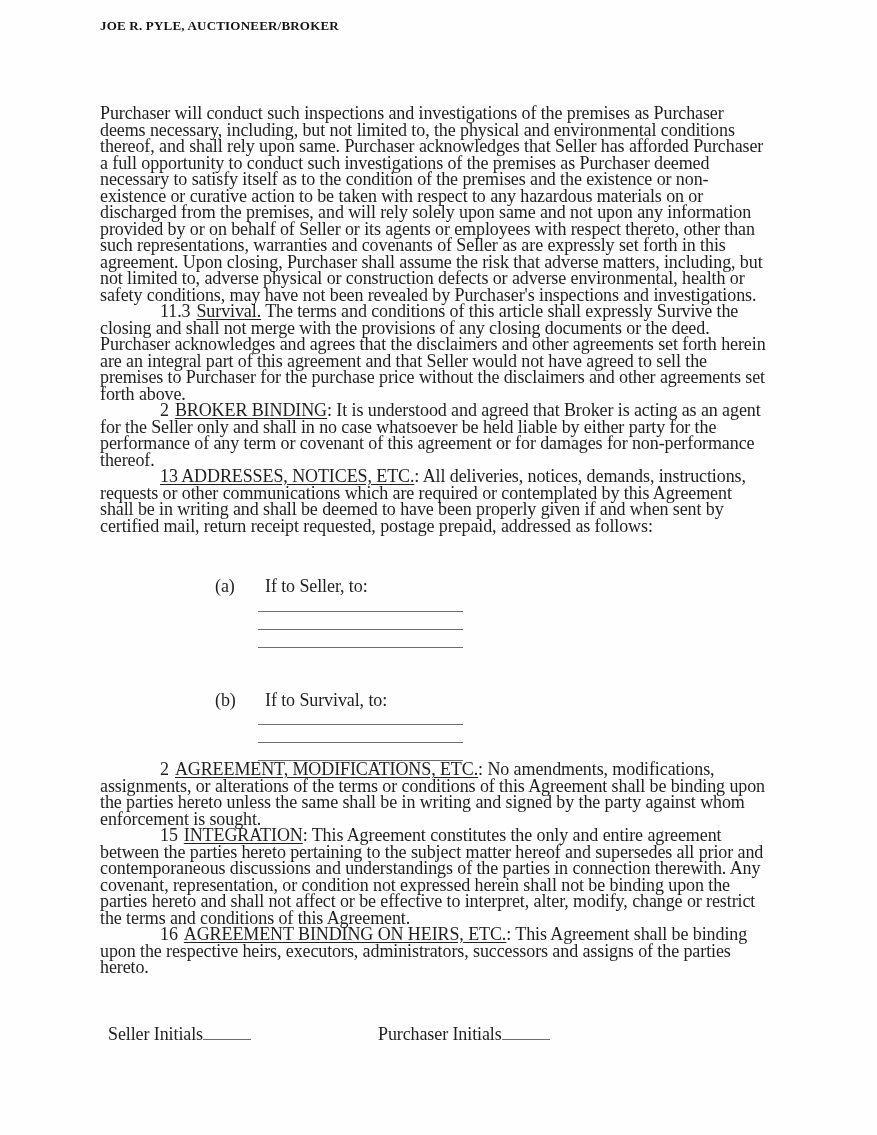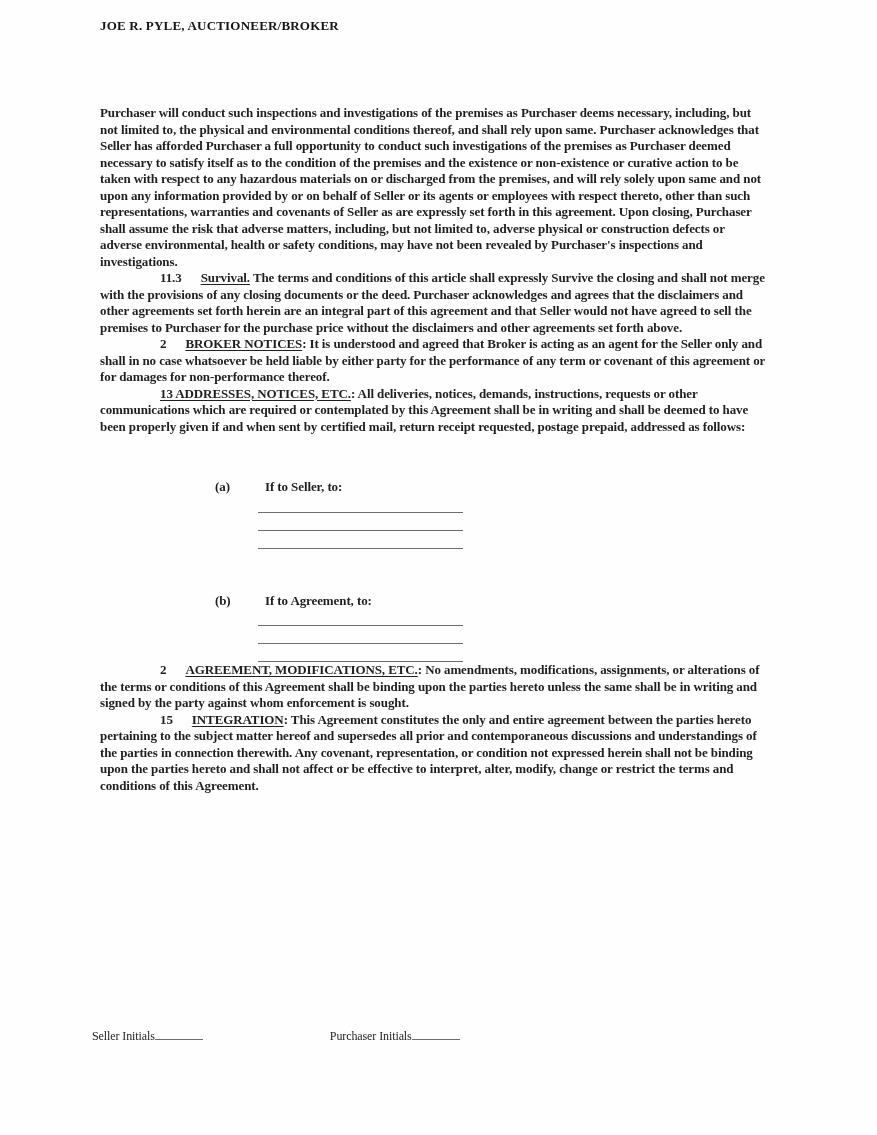--- a/index.html
+++ b/index.html
@@ -19,67 +19,66 @@
     padding: 18px 109px 0 100px;
   }
   .doc-header {
     font-size: 13px;
     font-weight: bold;
     letter-spacing: 0.2px;
     color: #151515;
   }
   .body-copy {
     width: 668px;
-    font-size: 13px;
+    font-size: 18px;
     line-height: 16.5px;
     letter-spacing: -0.1px;
     text-align: left;
-    font-weight: bold;
   }
   p.para {
     margin: 0;
   }
   p.intro {
     margin-top: 71px;
   }
   p.sec {
     text-indent: 60px;
   }
   .mt-19 { margin-top: 19px; }
   .mt-17 { margin-top: 17px; }
   .mt-16 { margin-top: 16px; }
   .mt-26 { margin-top: 26px; }
   .u {
     text-decoration: underline;
     text-underline-offset: 2px;
   }
-  .num { margin-right: 19px; }
+  .num { margin-right: 6px; }
   .num:empty { margin-right: 0; }
   .addr-block { margin-top: 16px; }
   .addr-row {
     height: 16.5px;
     margin-top: 44px;
   }
   .addr-label {
     display: inline-block;
     margin-left: 115px;
     width: 50px;
   }
   .addr-line {
     margin-left: 158px;
     width: 205px;
     height: 16px;
     border-bottom: 1px solid #6e6e6e;
   }
   .addr-line + .addr-line { height: 17px; }
   .footer-row {
     position: absolute;
-    left: 92px;
+    left: 108px;
     top: 1024px;
-    font-size: 12px;
+    font-size: 18px;
     letter-spacing: -0.1px;
     white-space: nowrap;
   }
   .init-blank {
     display: inline-block;
     width: 48px;
     border-bottom: 1px solid #6e6e6e;
     height: 15px;
     vertical-align: baseline;
   }
@@ -91,46 +90,47 @@
 <div class="page">
 
   <div class="doc-header">JOE R. PYLE, AUCTIONEER/BROKER</div>
 
   <div class="body-copy">
 
     <p class="para intro">Purchaser will conduct such inspections and investigations of the premises as Purchaser deems necessary, including, but not limited to, the physical and environmental conditions thereof, and shall rely upon same. Purchaser acknowledges that Seller has afforded Purchaser a full opportunity to conduct such investigations of the premises as Purchaser deemed necessary to satisfy itself as to the condition of the premises and the existence or non-existence or curative action to be taken with respect to any hazardous materials on or discharged from the premises, and will rely solely upon same and not upon any information provided by or on behalf of Seller or its agents or employees with respect thereto, other than such representations, warranties and covenants of Seller as are expressly set forth in this agreement. Upon closing, Purchaser shall assume the risk that adverse matters, including, but not limited to, adverse physical or construction defects or adverse environmental, health or safety conditions, may have not been revealed by Purchaser's inspections and investigations.</p>
 
     <p class="para sec mt-19"><span class="num">11.3</span><span class="u">Survival.</span><span> </span><span>The terms and conditions of this article shall expressly Survive the closing and shall not merge with the provisions of any closing documents or the deed.  Purchaser acknowledges and agrees that the disclaimers and other agreements set forth herein are an integral part of this agreement and that Seller would not have agreed to sell the premises to Purchaser for the purchase price without the disclaimers and other agreements set forth above.</span></p>
 
-    <p class="para sec mt-17"><span class="num">2</span><span class="u">BROKER NOTICES</span><span>: </span><span>It is understood and agreed that Broker is acting as an agent for the Seller only and shall in no case whatsoever be held liable by either party for the performance of any term or covenant of this agreement or for damages for non-performance thereof.</span></p>
+    <p class="para sec mt-17"><span class="num">2</span><span class="u">BROKER BINDING</span><span>: </span><span>It is understood and agreed that Broker is acting as an agent for the Seller only and shall in no case whatsoever be held liable by either party for the performance of any term or covenant of this agreement or for damages for non-performance thereof.</span></p>
 
     <p class="para sec mt-16"><span class="num"></span><span class="u">13 ADDRESSES, NOTICES, ETC.</span><span>: </span><span>All deliveries, notices, demands, instructions, requests or other communications which are required or contemplated by this Agreement shall be in writing and shall be deemed to have been properly given if and when sent by certified mail, return receipt requested, postage prepaid, addressed as follows:</span></p>
 
     <div class="addr-block">
       <div class="addr-row">
         <span class="addr-label">(a)</span><span>If to Seller, to:</span>
       </div>
       <div class="addr-line"></div>
       <div class="addr-line"></div>
       <div class="addr-line"></div>
     </div>
 
     <div class="addr-block mt-26">
       <div class="addr-row">
-        <span class="addr-label">(b)</span><span>If to Agreement, to:</span>
+        <span class="addr-label">(b)</span><span>If to Survival, to:</span>
       </div>
       <div class="addr-line"></div>
       <div class="addr-line"></div>
       <div class="addr-line"></div>
     </div>
 
     <p class="para sec mt-26"><span class="num">2</span><span class="u">AGREEMENT, MODIFICATIONS, ETC.</span><span>: </span><span>No amendments, modifications, assignments, or alterations of the terms or conditions of this Agreement shall be binding upon the parties hereto unless the same shall be in writing and signed by the party against whom enforcement is sought.</span></p>
 
     <p class="para sec mt-17"><span class="num">15</span><span class="u">INTEGRATION</span><span>: </span><span>This Agreement constitutes the only and entire agreement between the parties hereto pertaining to the subject matter hereof and supersedes all prior and contemporaneous discussions and understandings of the parties in connection therewith. Any covenant, representation, or condition not expressed herein shall not be binding upon the parties hereto and shall not affect or be effective to interpret, alter, modify, change or restrict the terms and conditions of this Agreement.</span></p>
 
+    <p class="para sec mt-17"><span class="num">16</span><span class="u">AGREEMENT BINDING ON HEIRS, ETC.</span><span>: </span><span>This Agreement shall be binding upon the respective heirs, executors, administrators, successors and assigns of the parties hereto.</span></p>
 
   </div>
 
   <div class="footer-row">
     <span>Seller Initials</span><span class="init-blank"></span><span class="init-purchaser">Purchaser Initials</span><span class="init-blank"></span>
   </div>
 
 </div>
 
 </body></html>

